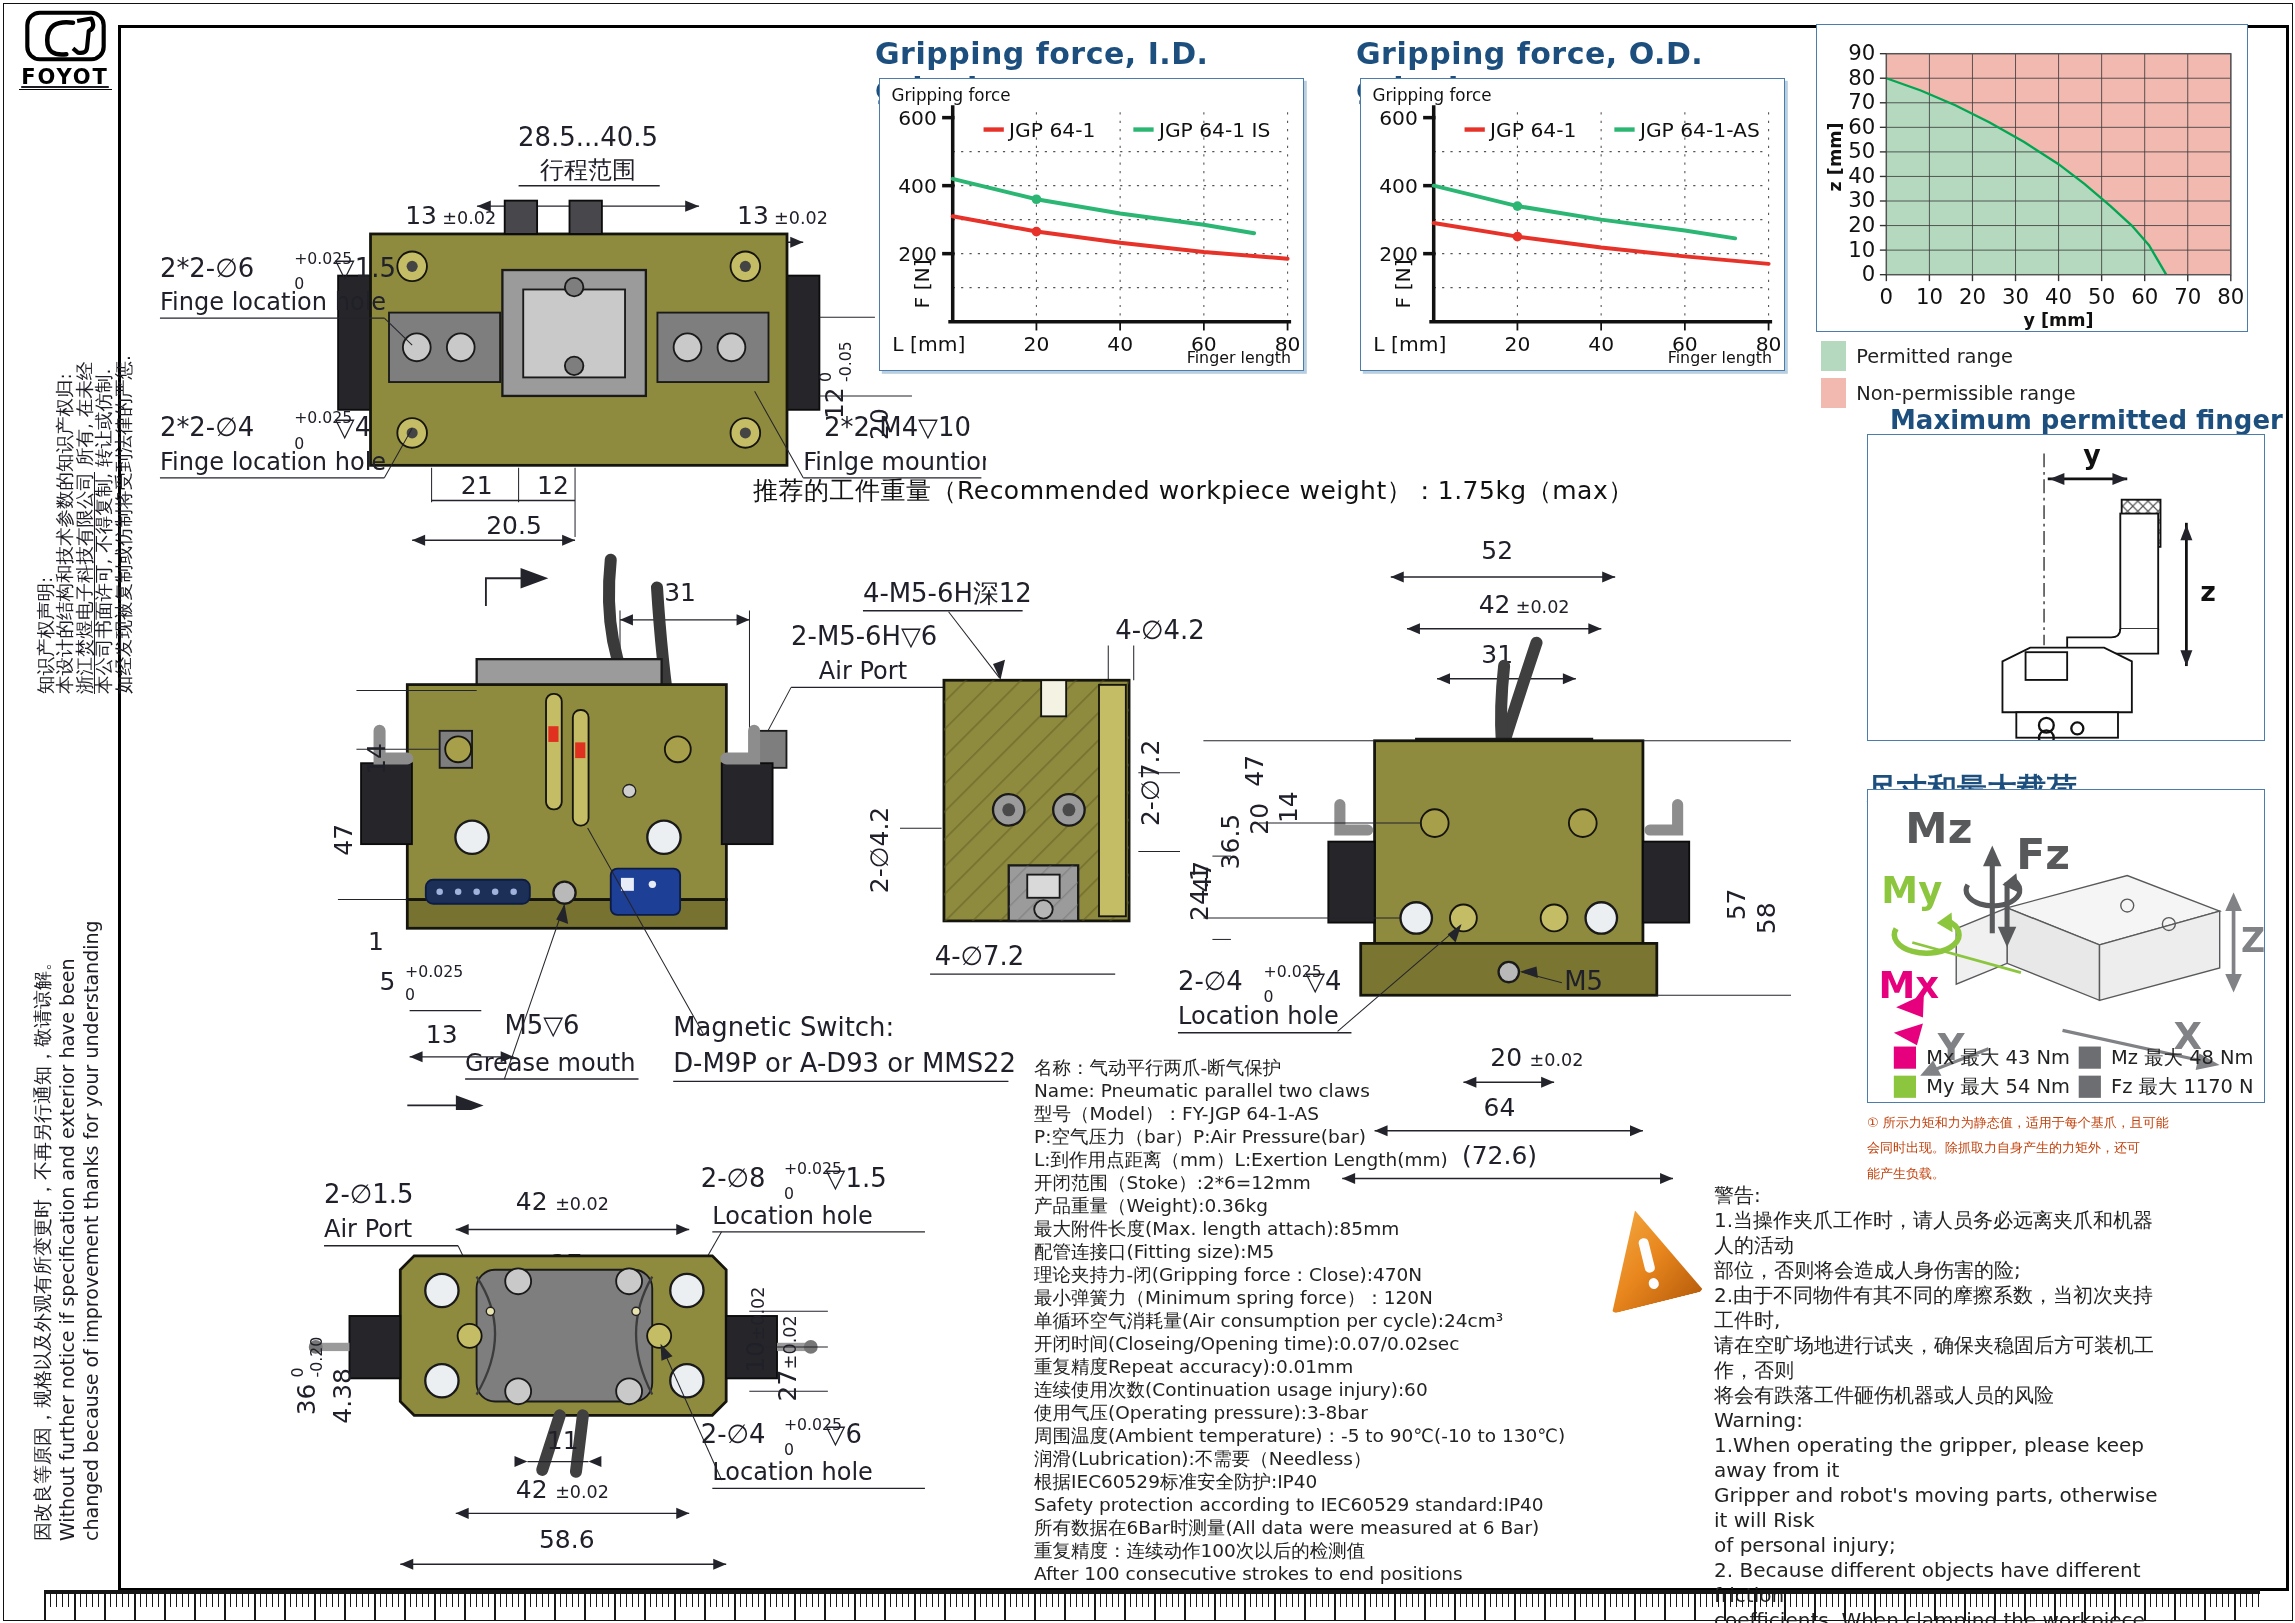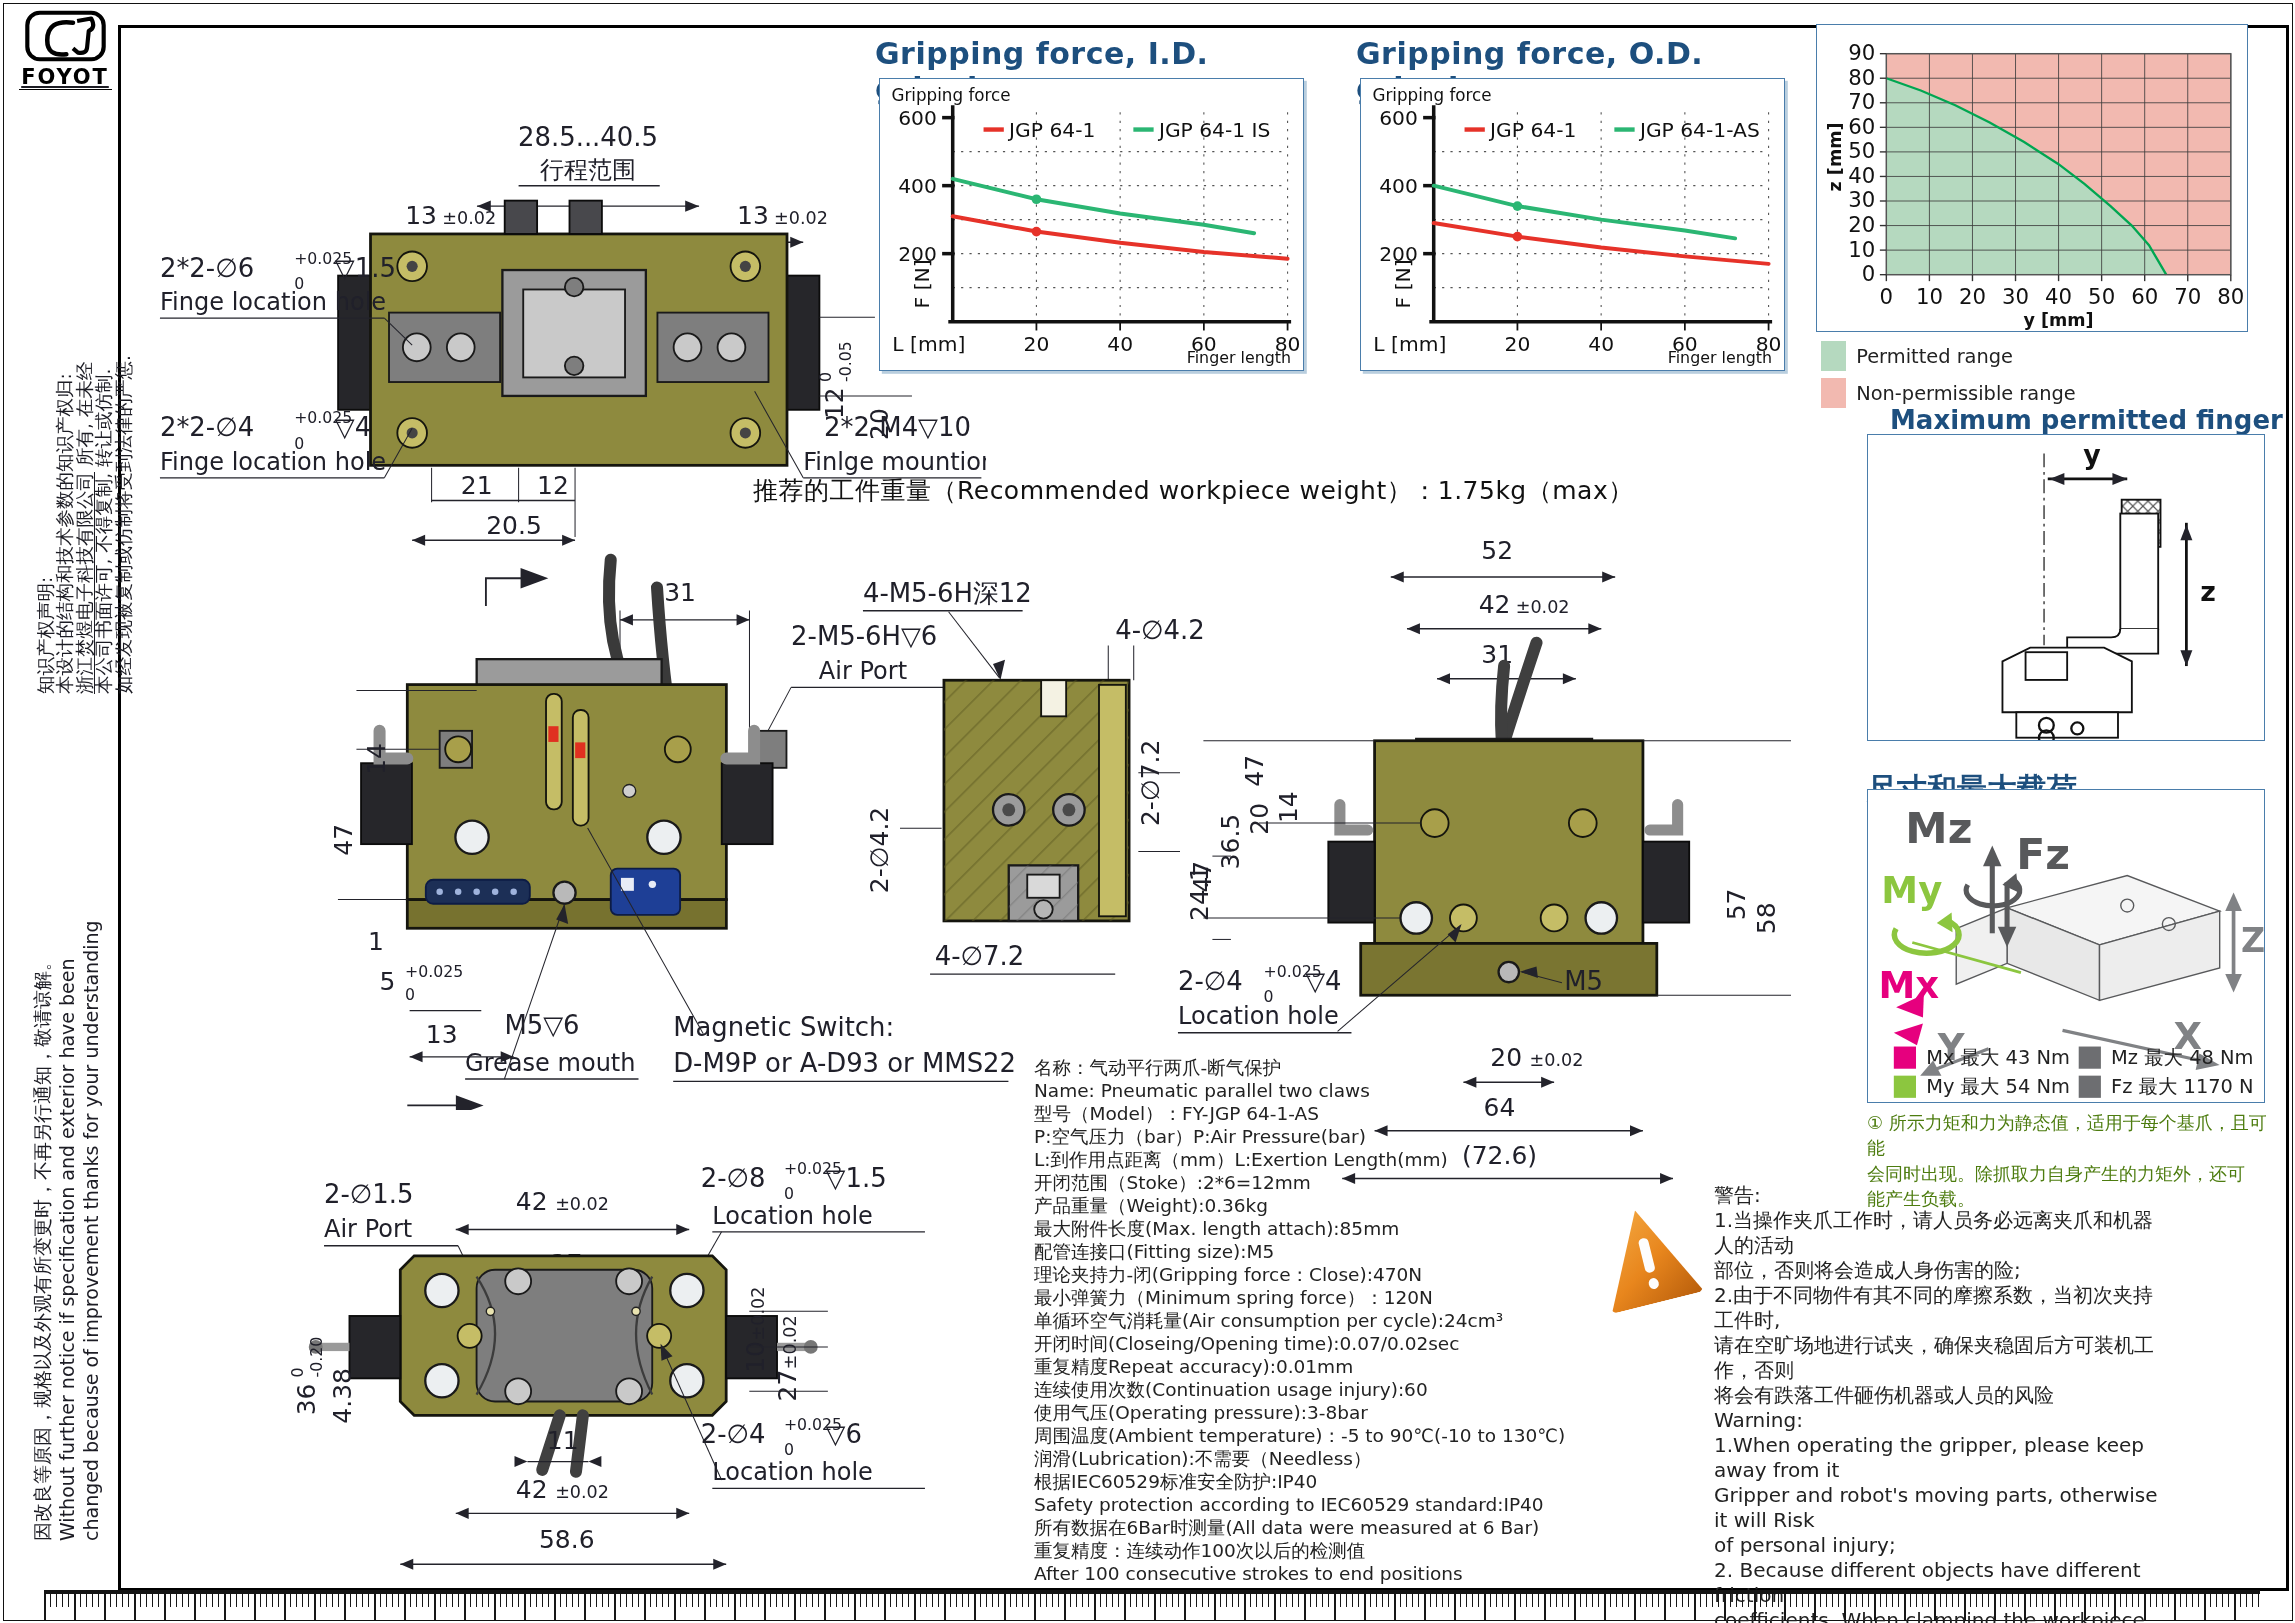--- a/index.html
+++ b/index.html
@@ -60,21 +60,21 @@
   
   .rec-line{font-size:25px;color:#111;letter-spacing:0.5px;}
   .spec{width:532px;font-size:18.5px;line-height:23px;color:#222;}
   .warn{width:458px;font-size:20px;line-height:25px;color:#222;}
   
   .tri{width:95px;height:95px;transform:rotate(-14deg);}
   .tri .shape{width:100%;height:100%;background:linear-gradient(145deg,#f6b04a 0%,#e8861d 55%,#b85e0c 100%);
       clip-path:polygon(50% 0,100% 100%,0 100%);border-radius:6.5px;position:relative;}
   .tri .bar{position:absolute;left:43px;top:29px;width:10.2px;height:35px;background:#fdfdfd;border-radius:4.6px;}
   .tri .dot{position:absolute;left:43px;top:70px;width:10.2px;height:11px;background:#fdfdfd;border-radius:50%;}
-  .load-note{font-size:18px;line-height:25.4px;color:#4d7c0f;width:403px;}
+  .load-note{font-size:13px;line-height:25.4px;color:#c2410c;width:403px;}
   text.iso{fill:#58595b;font-weight:800;}
   .ruler{border-top:4.2px solid #161616;
      background-image:repeating-linear-gradient(to right,#161616 0 1.4px,transparent 1.4px 6px),
                       repeating-linear-gradient(to right,#161616 0 1.9px,transparent 1.9px 30px);
      background-size:100% 13px,100% 26px;background-repeat:no-repeat;}
 </style>
 </head>
 <body>
 
 <div class="page">

